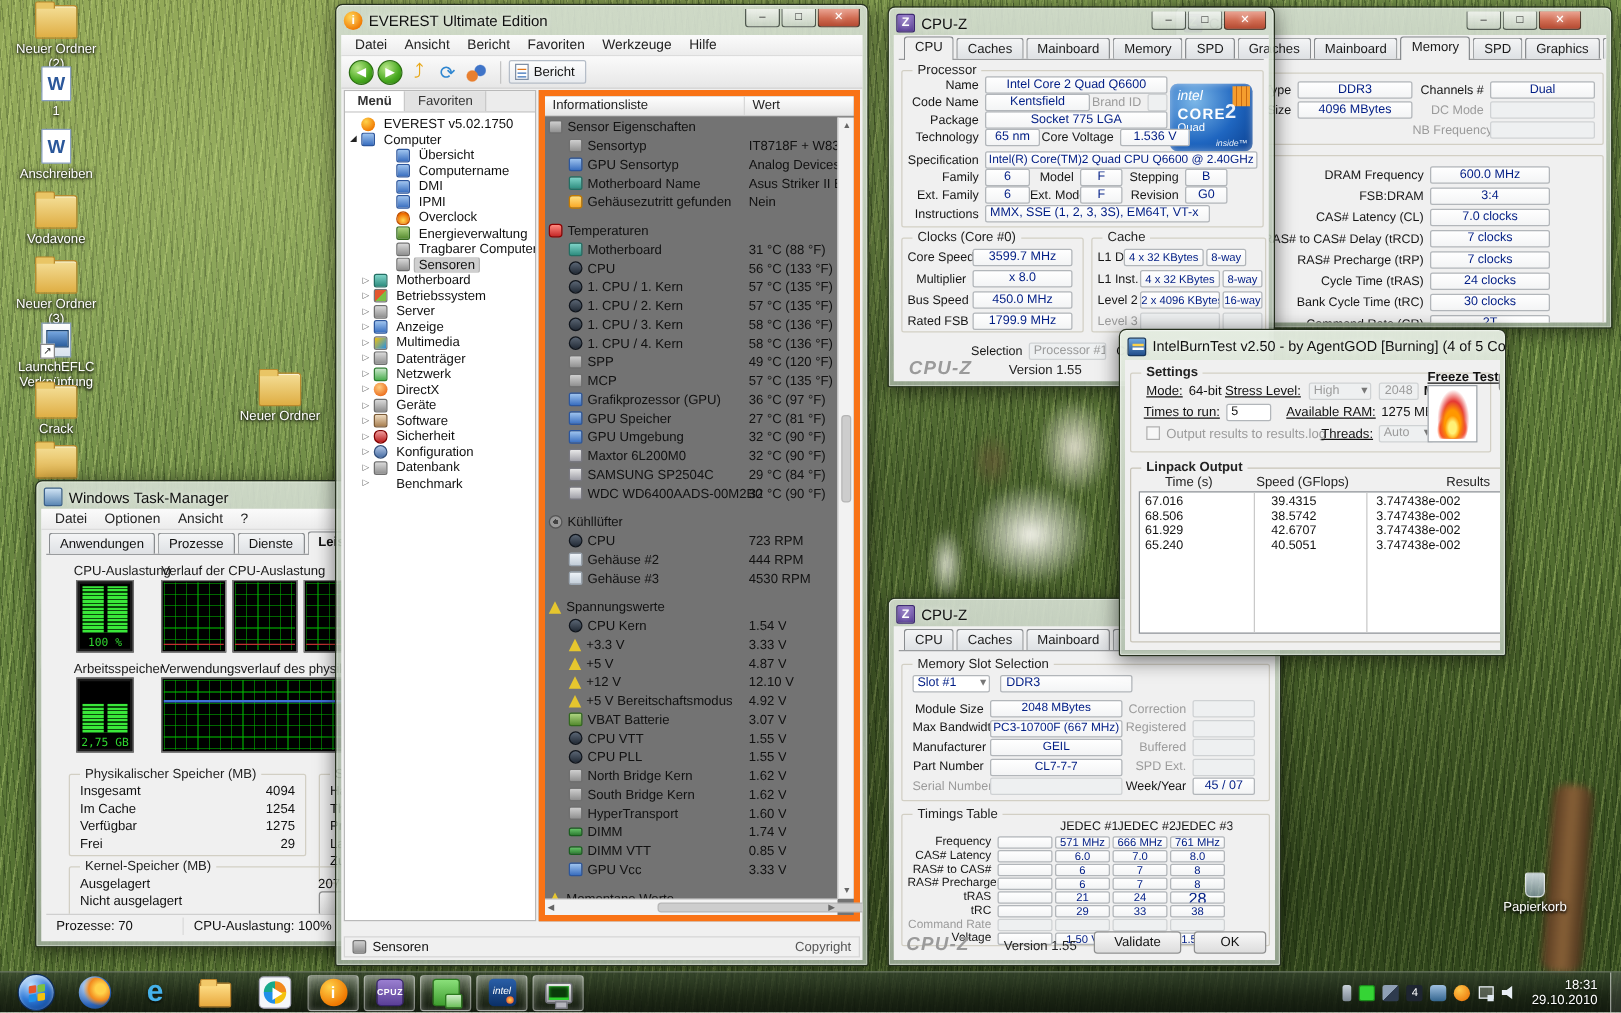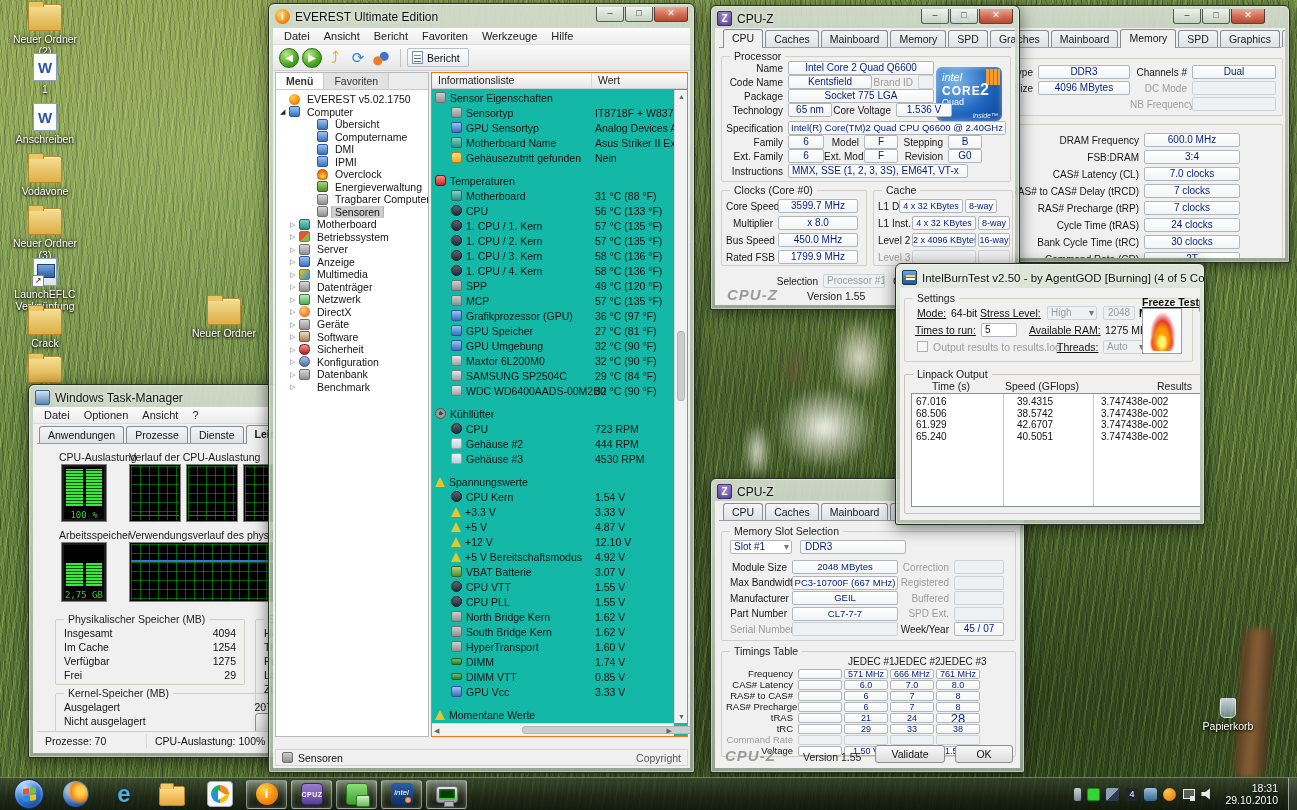--- a/index.html
+++ b/index.html
@@ -38,21 +38,21 @@
 .win.act{background:linear-gradient(rgba(228,236,224,.96),rgba(178,192,174,.92))}
 .tb{height:22px;display:flex;align-items:center;padding:3px 6px 0;font-size:12px;color:#101010;text-shadow:0 0 5px rgba(255,255,255,.95);white-space:nowrap;overflow:hidden}
 .ti{width:15px;height:15px;margin-right:5px;flex:none;position:relative}
 .cbs{margin-left:auto;display:flex;align-self:flex-start;flex:none}
 .cb{width:28px;height:15px;margin-left:1px;border:1px solid rgba(35,45,35,.75);border-top:0;border-radius:0 0 3px 3px;background:linear-gradient(rgba(255,255,255,.65),rgba(185,195,185,.25));font-size:9px;line-height:13px;text-align:center;color:#222}
 .cb.close{width:34px;background:linear-gradient(#eba695,#d06a50 55%,#b34a32);color:#fff}
 .cl{position:absolute;left:4px;right:4px;bottom:4px;top:22px;background:#f0f0f0;overflow:hidden}
 
 .grp{position:absolute;border:1px solid #d2cfc4;border-radius:2px;background:transparent}
 .gt{position:absolute;top:-7px;left:8px;background:#f0f0f0;padding:0 4px;font-size:10.5px;color:#222;white-space:nowrap}
-.gt.b{font-weight:normal}
+.gt.b{font-weight:bold}
 .fr{position:absolute;display:flex;align-items:center;height:14px}
 .fl{font-size:10px;color:#161616;text-align:right;padding-right:5px;flex:none;white-space:nowrap;overflow:hidden}
 .fb{height:14px;line-height:12px;border:1px solid #b2b6ba;background:linear-gradient(#fff,#f3f4f5);color:#001d85;font-size:10px;text-align:center;white-space:nowrap;overflow:hidden;flex:none;border-radius:2px}
 .fb.dd::after{content:"▾";float:right;color:#777;margin-right:2px}
 .dis{color:#9b9b9b!important}
 .fb.dis{background:#eef0f1;border-color:#cfd2d4}
 .stack{position:absolute}
 .srow{display:flex;align-items:center;margin-bottom:3px}
 .btn{border:1px solid #8e8f8f;border-radius:3px;background:linear-gradient(#f8f8f8,#ddd);font-size:10.5px;text-align:center;color:#111}
 .btn.dis{color:#9a9a9a}
@@ -96,21 +96,21 @@
 .t-pwr{background:linear-gradient(#aed581,#558b2f);border:1px solid #33691e}
 .t-lap,.t-chip,.t-dev,.t-stor,.t-srv,.t-db{background:linear-gradient(#d9d9d9,#8f8f8f);border:1px solid #6f6f6f}
 .t-mb{background:linear-gradient(#7fd4c8,#2e8d7f);border:1px solid #236e63}
 .t-os{background:linear-gradient(135deg,#e4572e 0 50%,#7bc043 50%);border:1px solid #777}
 .t-mm{background:linear-gradient(135deg,#f4c20d,#1f8fe8);border:1px solid #777}
 .t-net{background:linear-gradient(#c8e6c9,#4caf50);border:1px solid #2e7d32}
 .t-dx{border-radius:50%;background:radial-gradient(circle at 40% 35%,#ffcc80,#e65100)}
 .t-sw{background:linear-gradient(#efdcc0,#a98052);border:1px solid #7a5a36}
 .t-sec{background:linear-gradient(#ef9a9a,#b71c1c);border:1px solid #7f0000;border-radius:40% 40% 50% 50%}
 .t-cfg{background:linear-gradient(#b3c7e6,#4a6fa5);border:1px solid #33507c;border-radius:50%}
-.ev-right{position:absolute;left:158px;top:44px;right:2px;bottom:31px;background:#14b8a6;border:1px solid #f97316}
+.ev-right{position:absolute;left:158px;top:44px;right:2px;bottom:31px;background:#737373;border:5px solid #f97316}
 .ev-hdr{display:flex;height:16px;background:linear-gradient(#fff,#e6e6e6);border-bottom:1px solid #cfcfcf;font-size:10.5px;color:#222}
 .ev-hdr span{padding:1px 6px}
 .ev-hdr .h1{width:160px;border-right:1px solid #d8d8d8}
 .ev-rows{position:absolute;left:0;top:17px;right:13px;bottom:13px;overflow:hidden}
 .ev-row{position:relative;height:15px;display:flex;align-items:center;padding-left:3px;white-space:nowrap}
 .ev-row.item{padding-left:19px}
 .ev-row.sp{height:8px}
 .ev-lbl{font-size:10.5px;overflow:hidden}
 .ev-val{position:absolute;left:163px;font-size:10.5px;overflow:hidden}
 .ic-chip{background:linear-gradient(#cfcfcf,#8f8f8f);border:1px solid #6f6f6f}

